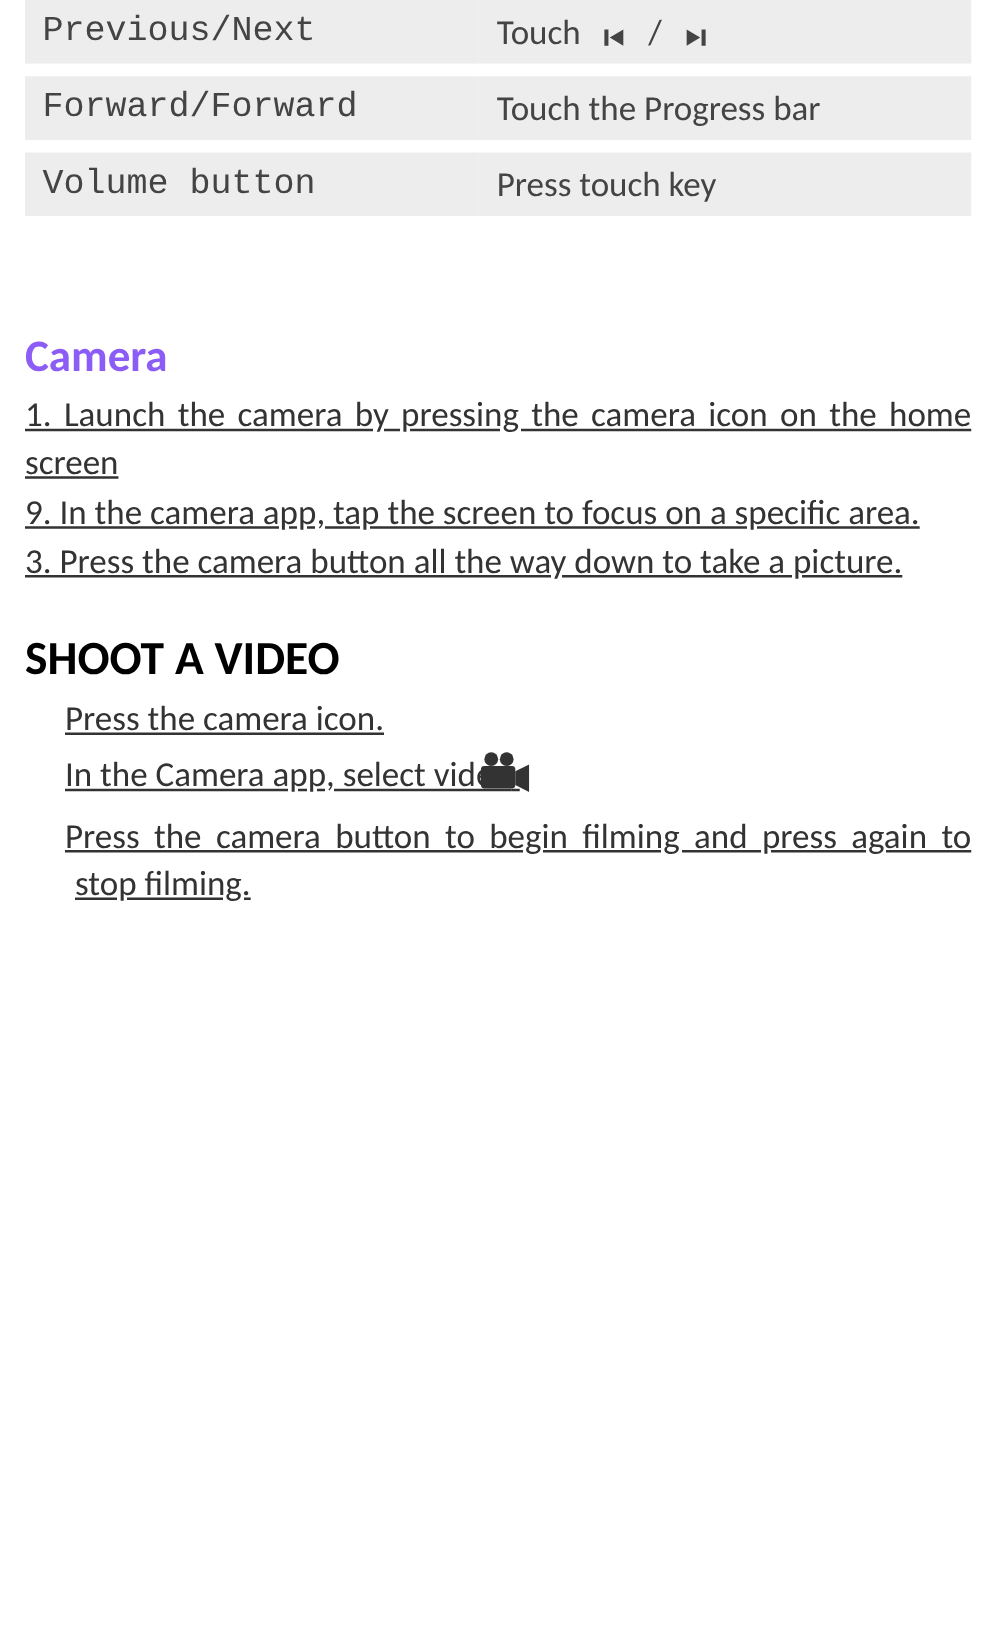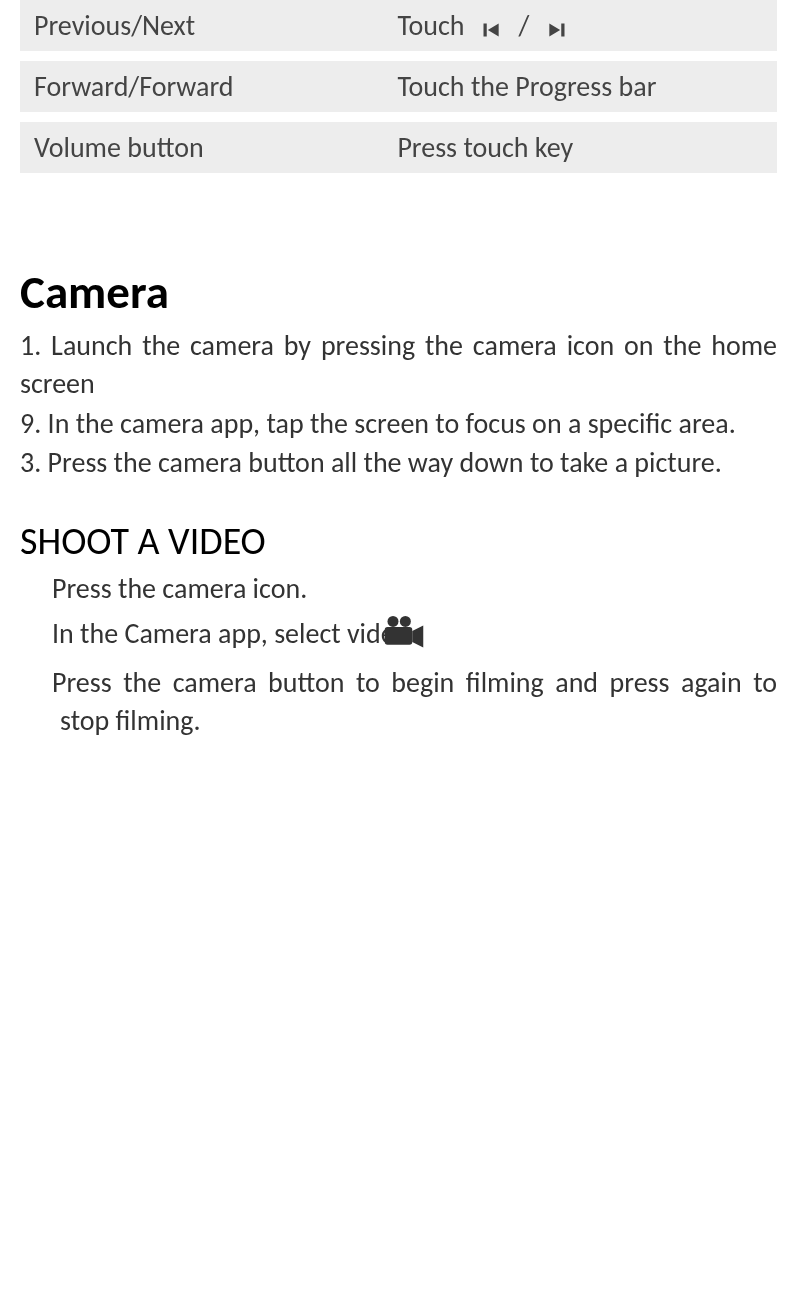--- a/index.html
+++ b/index.html
@@ -12,42 +12,42 @@
       padding: 0 20px;
     }
     .table { width: 100%; border-collapse: separate; border-spacing: 0; }
     .row { }
     .cell-left, .cell-right {
       background: #ededed;
       padding: 8px 14px;
       vertical-align: middle;
       color: #444;
     }
-    .cell-left { width: 48%; text-align: left; }
+    .cell-left { width: 48%; text-align: left; font-family: Liberation Mono, monospace; }
     .cell-right { width: 52%; }
     .gap-h { background: #fff; width: 12px; }
     .gap-v td, .gap-v th { background: #fff; height: 10px; padding:0; }
     .justify { text-align: justify; text-justify: inter-word; }
     .icon-cell { display: inline-flex; align-items: flex-end; gap: 12px; }
     .icon { display: inline-flex; align-items: center; vertical-align: middle; }
     h2.camera {
-      font-size: 47px;
+      font-size: 36px;
       font-weight: bold;
-      color: #000000;
+      color: #8b5cf6;
       margin-top: 60px;
       margin-bottom: 6px;
     }
     h2.shoot {
       font-size: 38px;
-      font-weight: normal;
+      font-weight: bold;
       color: #000;
       margin-top: 36px;
       margin-bottom: 6px;
     }
-    .body-text { color: #333; line-height: 1.35; }
+    .body-text { color: #333; line-height: 1.35; text-decoration: underline; }
     .body-text p { margin: 2px 0; text-align: justify; }
     ol.numbered { list-style: none; padding-left: 0; }
     ol.numbered li { margin: 6px 0; padding-left: 40px; text-indent: -40px; text-align: justify; }
     ol.numbered li .num { display: inline-block; width: 32px; }
     .inline-icon { display: inline-block; vertical-align: middle; margin: 0 6px; }
     .sep { padding: 0 4px; }
   </style>
 </head>
 <body>
 

